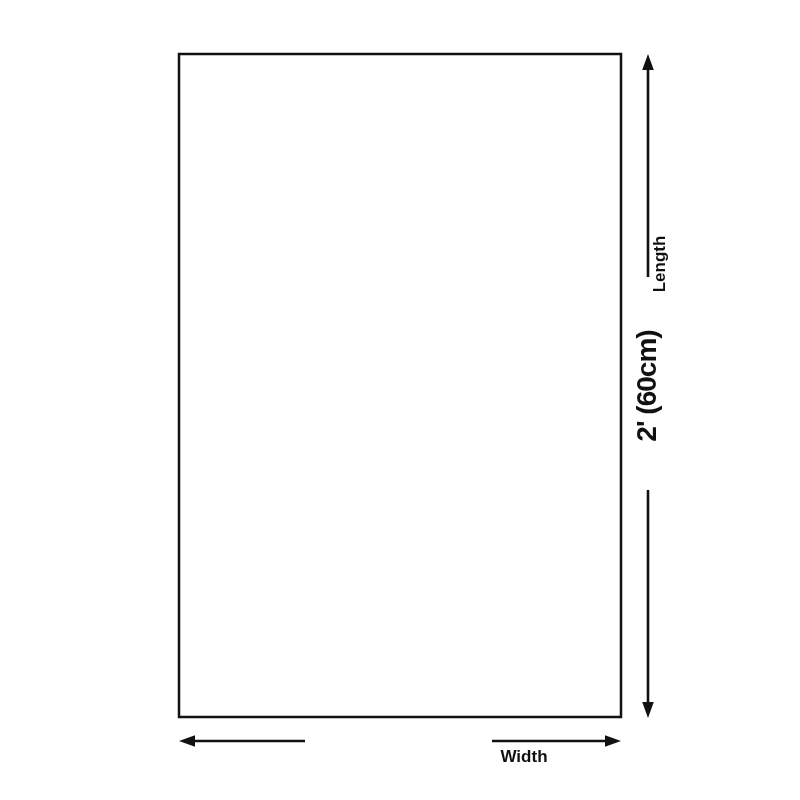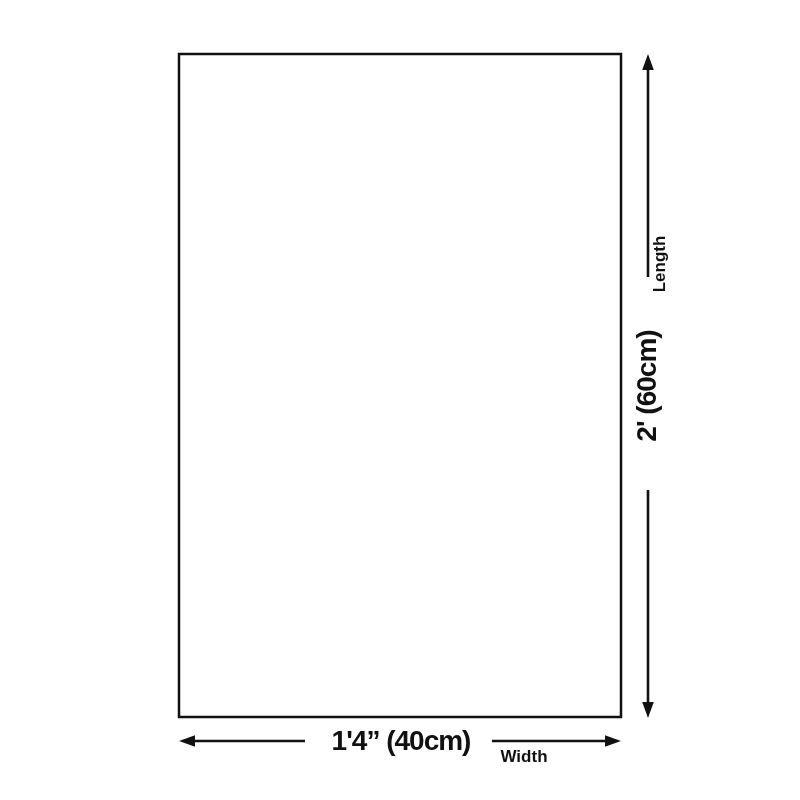--- a/index.html
+++ b/index.html
@@ -68,19 +68,18 @@
     </g>
 
     <g>
       <line class="dim-shaft" x1="194" y1="741" x2="305" y2="741" stroke="#111111"></line>
       <polygon points="179,741 195,735.2 195,746.8" fill="#111111"></polygon>
       <line class="dim-shaft" x1="492" y1="741" x2="606" y2="741" stroke="#111111"></line>
       <polygon points="621,741 605,735.2 605,746.8" fill="#111111"></polygon>
     </g>
   </svg>
 
-  <div class="dim-value" style="left:401px; top:741px;">1'4” (40cm)</div>
   <div class="dim-label" style="left:524px; top:757px;">Width</div>
 
   <div class="dim-value rot" style="left:647px; top:386px;">2' (60cm)</div>
   <div class="dim-label rot" style="left:660px; top:264px;">Length</div>
 
 </div>
 
 </body></html>

